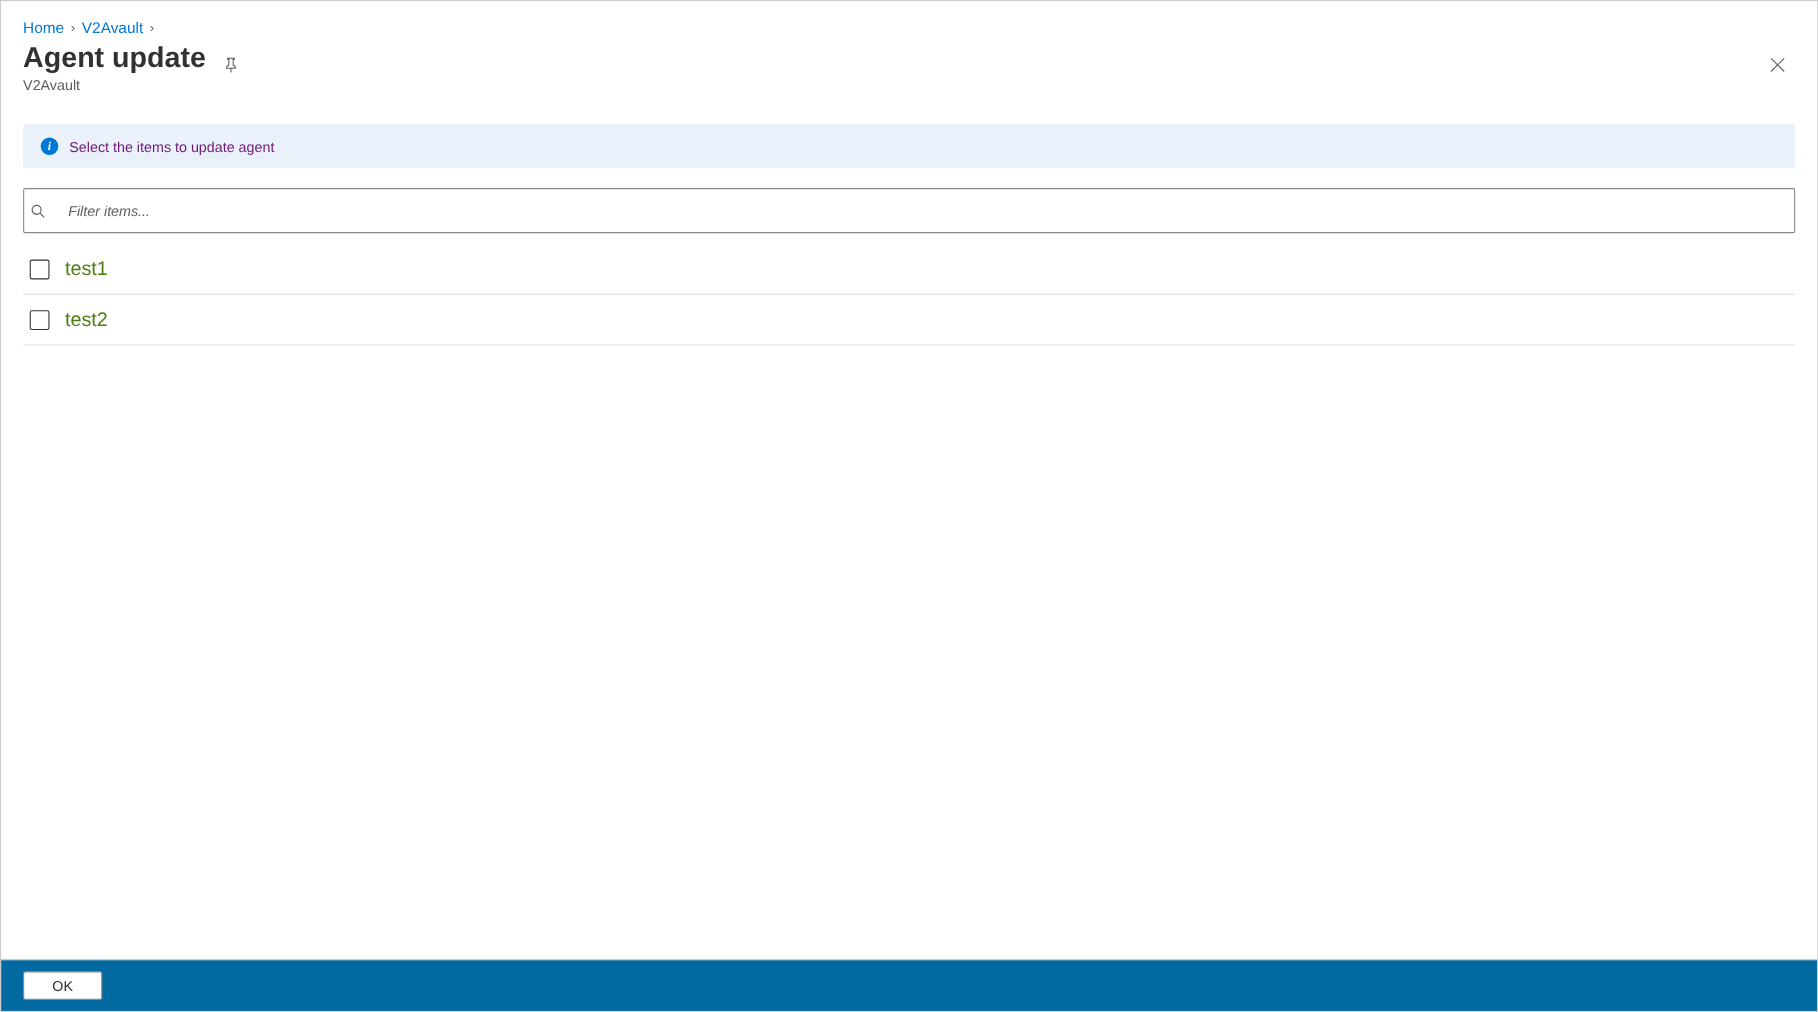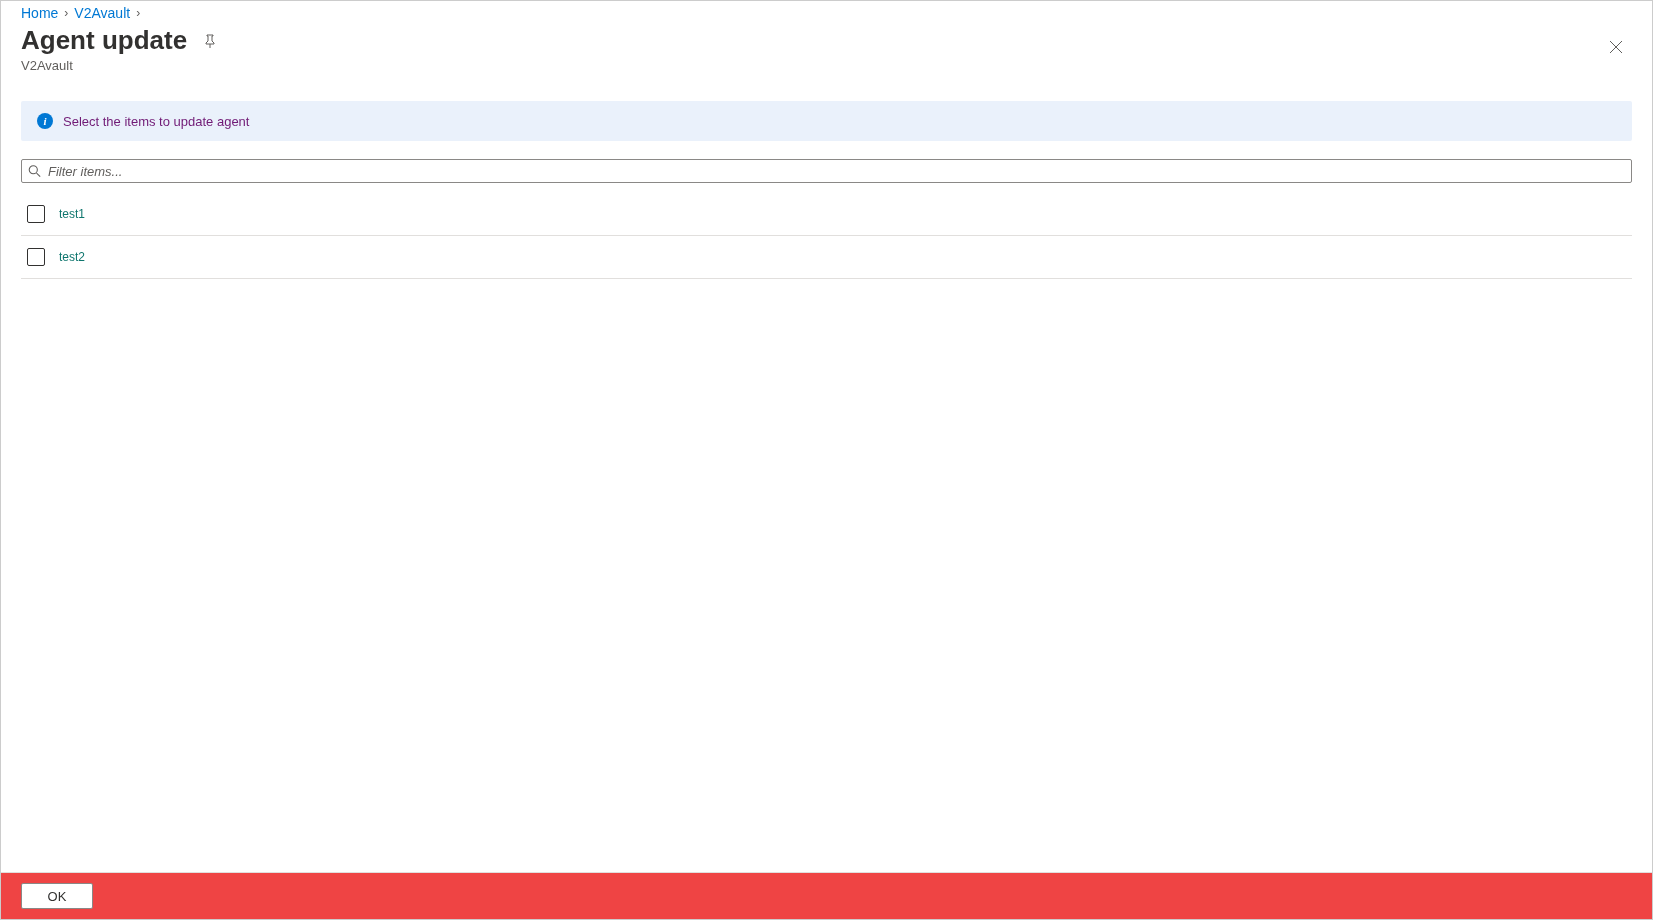--- a/index.html
+++ b/index.html
@@ -15,21 +15,21 @@
       width: 1653px;
       height: 920px;
       border: 1px solid #ccc;
       position: relative;
       display: flex;
       flex-direction: column;
     }
     .breadcrumb {
       display: flex;
       align-items: center;
-      padding: 4px 20px 0 20px;
+      padding: 16px 20px 0 20px;
       font-size: 14px;
       gap: 6px;
     }
     .breadcrumb a {
       color: #0078d4;
       text-decoration: none;
     }
     .breadcrumb .sep {
       color: #605e5c;
       font-size: 12px;
@@ -39,21 +39,21 @@
       align-items: flex-start;
       justify-content: space-between;
       padding: 4px 20px 0 20px;
     }
     .title-block {
       display: flex;
       flex-direction: column;
     }
     .title-line {
       display: flex;
-      align-items: center;
+      align-items: flex-end;
       gap: 14px;
     }
     .page-title {
       font-size: 26px;
       font-weight: 600;
       color: #323130;
     }
     .pin-btn {
       width: 18px;
       height: 18px;
@@ -115,24 +115,24 @@
     .info-text {
       font-size: 13px;
       color: #701a75;
     }
     .filter-wrap {
       position: relative;
       margin-bottom: 10px;
     }
     .filter-input {
       width: 100%;
-      height: 24px;
+      height: 41px;
       border: 1px solid #8a8886;
       border-radius: 2px;
-      padding: 0 8px 0 26px;
+      padding: 0 8px 0 40px;
       font-size: 13px;
       font-family: inherit;
       font-style: italic;
       color: #605e5c;
       outline: none;
     }
     .filter-input::placeholder {
       color: #605e5c;
       font-style: italic;
     }
@@ -154,27 +154,27 @@
     }
     .checkbox {
       width: 18px;
       height: 18px;
       border: 1px solid #323130;
       border-radius: 2px;
       cursor: pointer;
       flex-shrink: 0;
     }
     .item-label {
-      font-size: 12px;
-      color: #0f766e;
+      font-size: 18px;
+      color: #4d7c0f;
     }
     .footer {
       border-top: 1px solid #e1dfdd;
       padding: 10px 20px;
-      background: #ef4444;
+      background: #0369a1;
       margin-top: 36px;
     }
     .ok-btn {
       min-width: 72px;
       height: 26px;
       padding: 0 16px;
       border: 1px solid #8a8886;
       background: #ffffff;
       border-radius: 2px;
       font-size: 13px;

